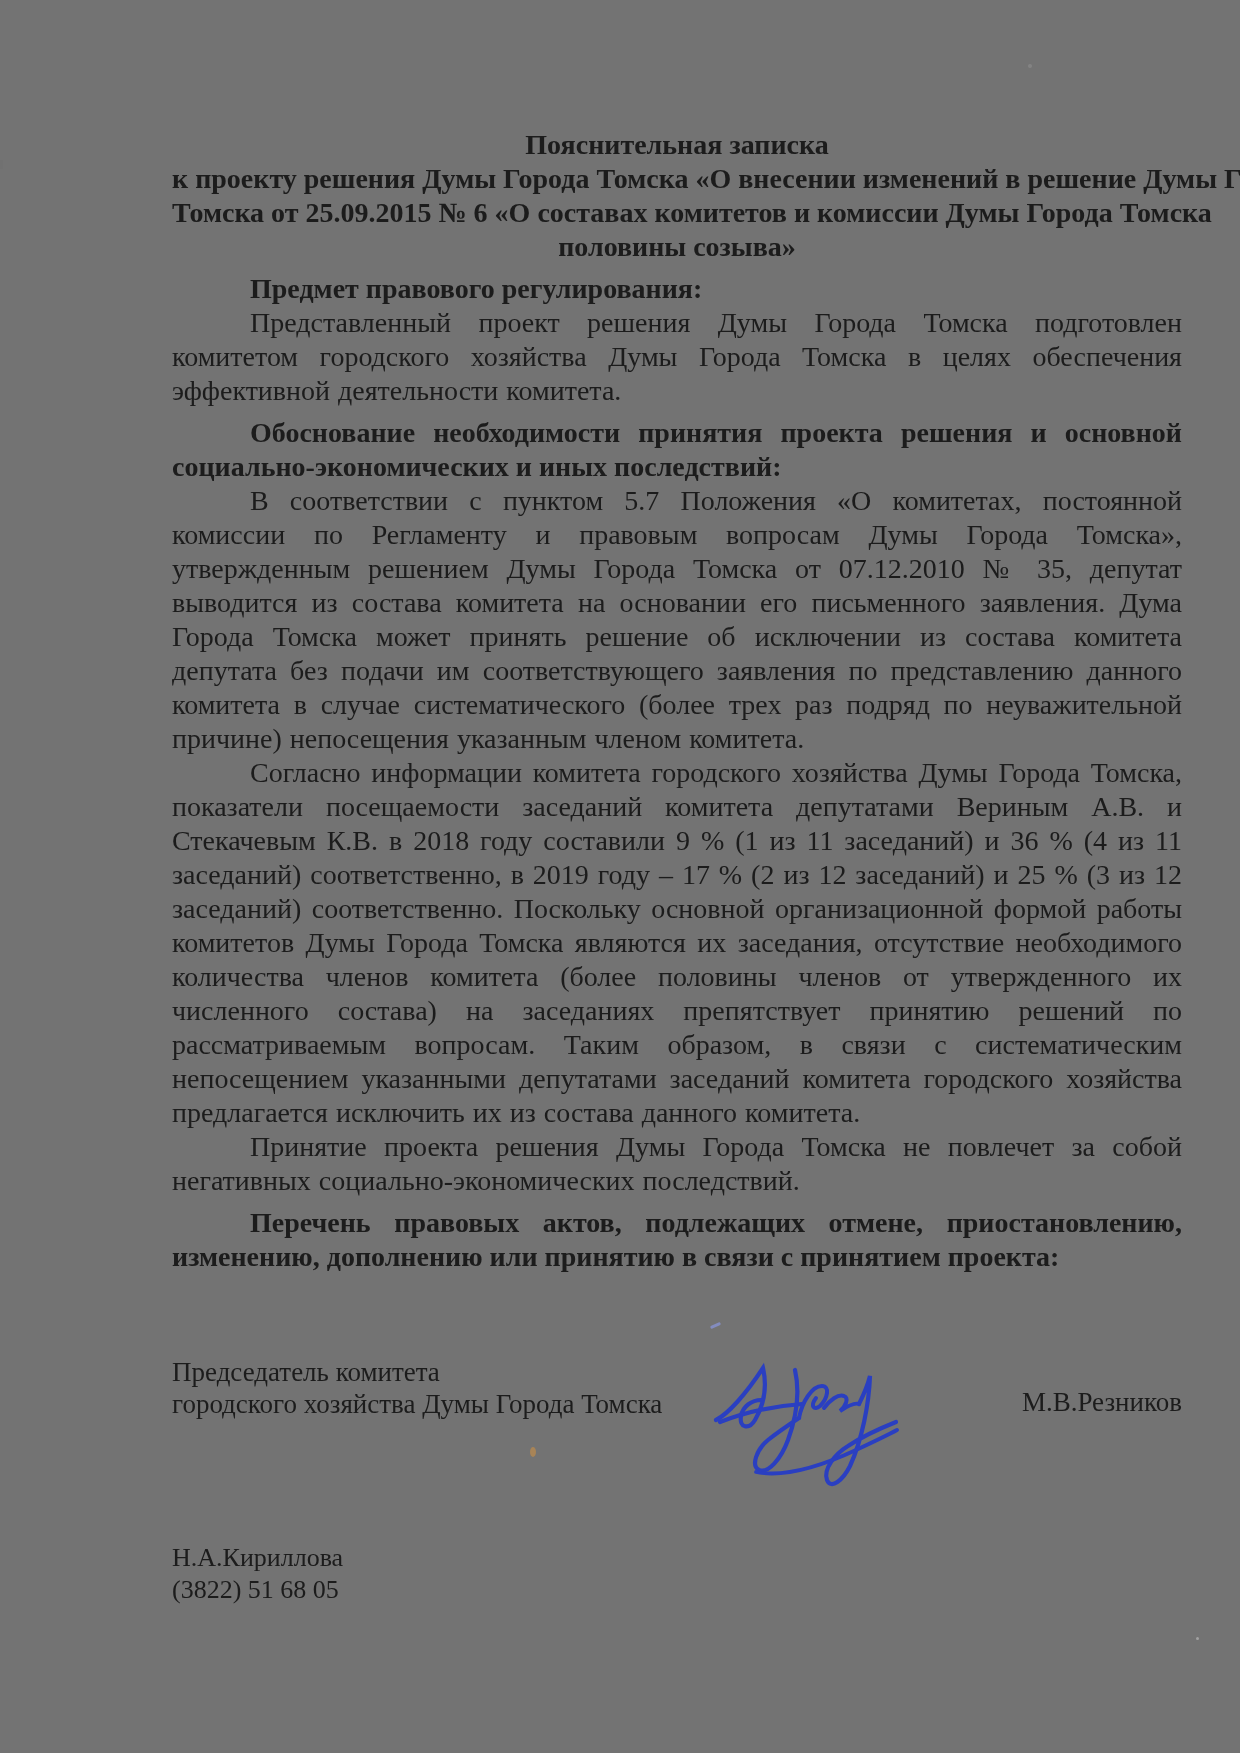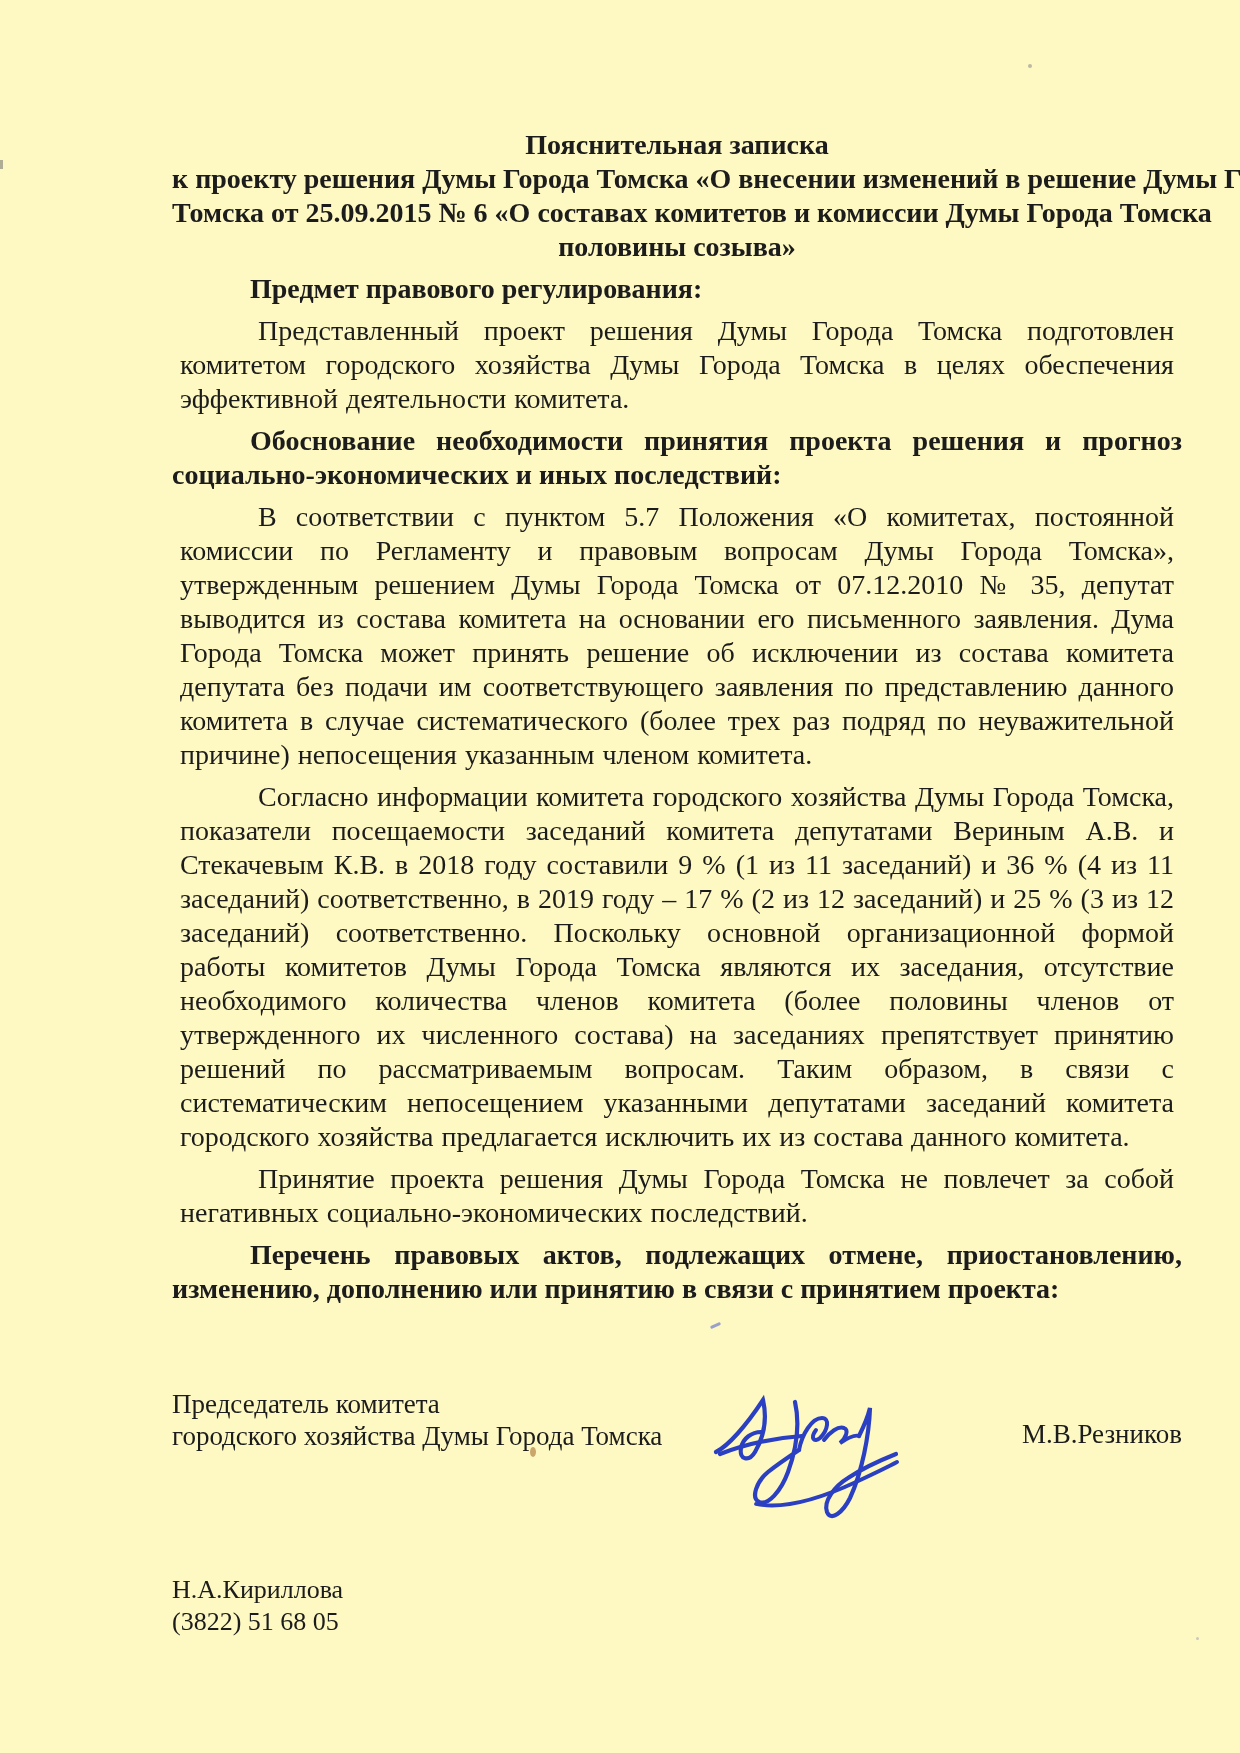--- a/index.html
+++ b/index.html
@@ -1,36 +1,36 @@
 <!DOCTYPE html>
 <html><head>
 <meta charset="utf-8">
 <style>
   html,body{margin:0;padding:0;background:#e8e8e8;}
   .page{
     position:relative;
     width:1240px;height:1753px;
     margin:0 auto;
-    background:#fef9c3;
+    background:#737373;
     box-sizing:border-box;
     padding:128px 58px 0 172px;
     font-family:"Liberation Serif","DejaVu Serif",serif;
     color:#1c1c1c;
     overflow:hidden;
   }
   .doc-title{text-align:center;font-weight:bold;font-size:28px;line-height:34px;}
   .title-line{white-space:nowrap;}
   .heading{
     font-weight:bold;font-size:28px;line-height:34px;
     text-align:justify;text-indent:78px;margin:8px 0 0 0;
   }
   .heading.first{}
   .para{
     font-size:28px;line-height:34px;text-align:justify;
-    text-indent:78px;margin:8px;word-spacing:1px;
+    text-indent:78px;margin:0;word-spacing:1px;
   }
   .sig-row{
     position:relative;margin-top:82px;
     display:flex;justify-content:space-between;
     font-size:27px;line-height:32px;
   }
   .sig-left{white-space:nowrap;}
   .sig-name{white-space:nowrap;align-self:flex-start;margin-top:30px;}
   .signature-svg{position:absolute;left:524px;top:0px;pointer-events:none;}
   .footer{margin-top:122px;font-size:26px;line-height:32px;}
@@ -50,21 +50,21 @@
   <div class="doc-title">
     <div class="title-line">Пояснительная записка</div>
     <div class="title-line">к проекту решения Думы Города Томска «О внесении изменений в решение Думы Города</div>
     <div class="title-line">Томска от 25.09.2015 № 6 «О составах комитетов и комиссии Думы Города Томска</div>
     <div class="title-line">половины созыва»</div>
   </div>
 
   <p class="heading first">Предмет правового регулирования:</p>
   <p class="para">Представленный проект решения Думы Города Томска подготовлен комитетом городского хозяйства Думы Города Томска в целях обеспечения эффективной деятельности комитета.</p>
 
-  <p class="heading">Обоснование необходимости принятия проекта решения и прогноз социально-экономических и иных последствий:</p>
+  <p class="heading">Обоснование необходимости принятия проекта решения и основной социально-экономических и иных последствий:</p>
   <p class="para">В соответствии с пунктом 5.7 Положения «О комитетах, постоянной комиссии по Регламенту и правовым вопросам Думы Города Томска», утвержденным решением Думы Города Томска от 07.12.2010 № 35, депутат выводится из состава комитета на основании его письменного заявления. Дума Города Томска может принять решение об исключении из состава комитета депутата без подачи им соответствующего заявления по представлению данного комитета в случае систематического (более трех раз подряд по неуважительной причине) непосещения указанным членом комитета.</p>
   <p class="para">Согласно информации комитета городского хозяйства Думы Города Томска, показатели посещаемости заседаний комитета депутатами Вериным А.В. и Стекачевым К.В. в 2018 году составили 9 % (1 из 11 заседаний) и 36 % (4 из 11 заседаний) соответственно, в 2019 году – 17 % (2 из 12 заседаний) и 25 % (3 из 12 заседаний) соответственно. Поскольку основной организационной формой работы комитетов Думы Города Томска являются их заседания, отсутствие необходимого количества членов комитета (более половины членов от утвержденного их численного состава) на заседаниях препятствует принятию решений по рассматриваемым вопросам. Таким образом, в связи с систематическим непосещением указанными депутатами заседаний комитета городского хозяйства предлагается исключить их из состава данного комитета.</p>
   <p class="para">Принятие проекта решения Думы Города Томска не повлечет за собой негативных социально-экономических последствий.</p>
 
   <p class="heading">Перечень правовых актов, подлежащих отмене, приостановлению, изменению, дополнению или принятию в связи с принятием проекта:</p>
 
   <div class="sig-row">
     <div class="sig-left">
       <div>Председатель комитета</div>
       <div>городского хозяйства Думы Города Томска</div>

